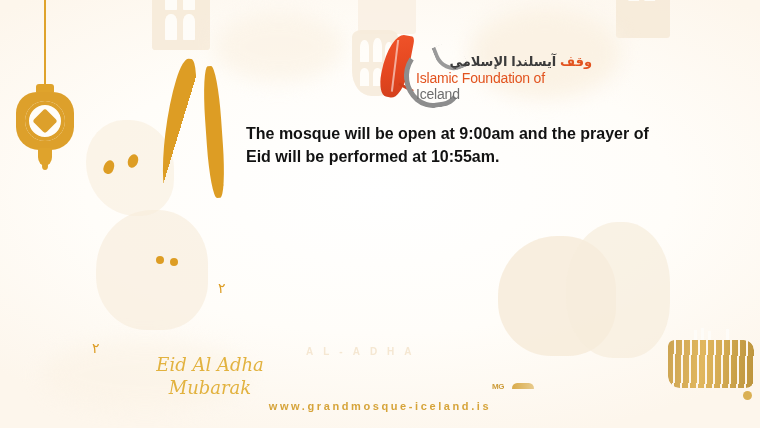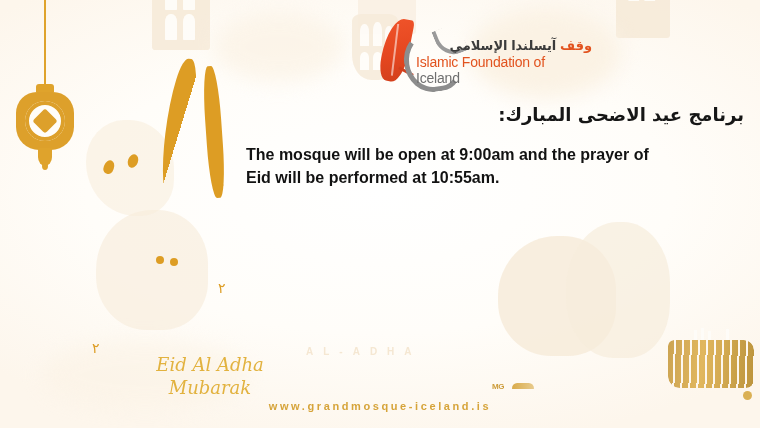--- a/index.html
+++ b/index.html
@@ -93,21 +93,21 @@
   .numB{position:absolute;left:200px;top:228px;color:#dd9d24;font-size:14px;}
   .numC{position:absolute;left:74px;top:288px;color:#dd9d24;font-size:14px;}
 
   .script-eid{
     position:absolute;left:132px;top:282px;width:120px;
     font-family:"DejaVu Serif","Liberation Serif",serif;font-style:italic;
     color:#e2b23f;font-size:18px;line-height:1.25;text-align:center;margin-top:20px;
   }
 
   
-  .logo{position:absolute;left:352px;top:12px;width:240px;height:84px;}
+  .logo{position:absolute;left:352px;top:28px;width:240px;height:84px;}
   .logo .shield{position:absolute;left:0;top:2px;width:46px;height:66px;
      background:#f7ecdc;border-radius:20% 20% 42% 42%/10% 10% 38% 38%;opacity:.9;}
   .logo .shield i{position:absolute;background:#fffdf9;border-radius:46% 46% 4% 4%/34% 34% 2% 2%;}
   .logo .feather{position:absolute;left:31px;top:6px;width:26px;height:64px;
      background:linear-gradient(160deg,#f0542a 0%,#e4461f 60%,#d13f1c 100%);
      border-radius:62% 10% 48% 34%;transform:rotate(11deg);}
   .logo .feather:after{content:"";position:absolute;left:11px;top:6px;width:2px;height:52px;
      background:rgba(255,255,255,.55);transform:rotate(-4deg);}
   .logo .quillstem{position:absolute;left:46px;top:58px;width:16px;height:3px;background:#d13f1c;
      transform:rotate(28deg);}
@@ -240,21 +240,20 @@
     </div>
     <div class="feather"></div>
     <div class="quillstem"></div>
     <div class="swoosh"></div>
     <div class="swoosh2"></div>
     <div class="ar"><span>وقف</span> <span class="dark">آيسلندا الإسلامي</span></div>
     <div class="l1"><b>Islamic Foundation of</b> <span class="grey">Iceland</span></div>
   </div>
 
   <div class="copy">
-    <div class="ar-head">برنامج عيد الاضحى المبارك:</div>
     <div class="en-body">
       <div>The mosque will be open at 9:00am and the prayer of</div>
       <div>Eid will be performed at 10:55am.</div>
     </div>
   </div>
 
   <div class="corner-cal">
     <div class="up u1"></div>
       <div class="up u2"></div>
       <div class="up u3"></div>

